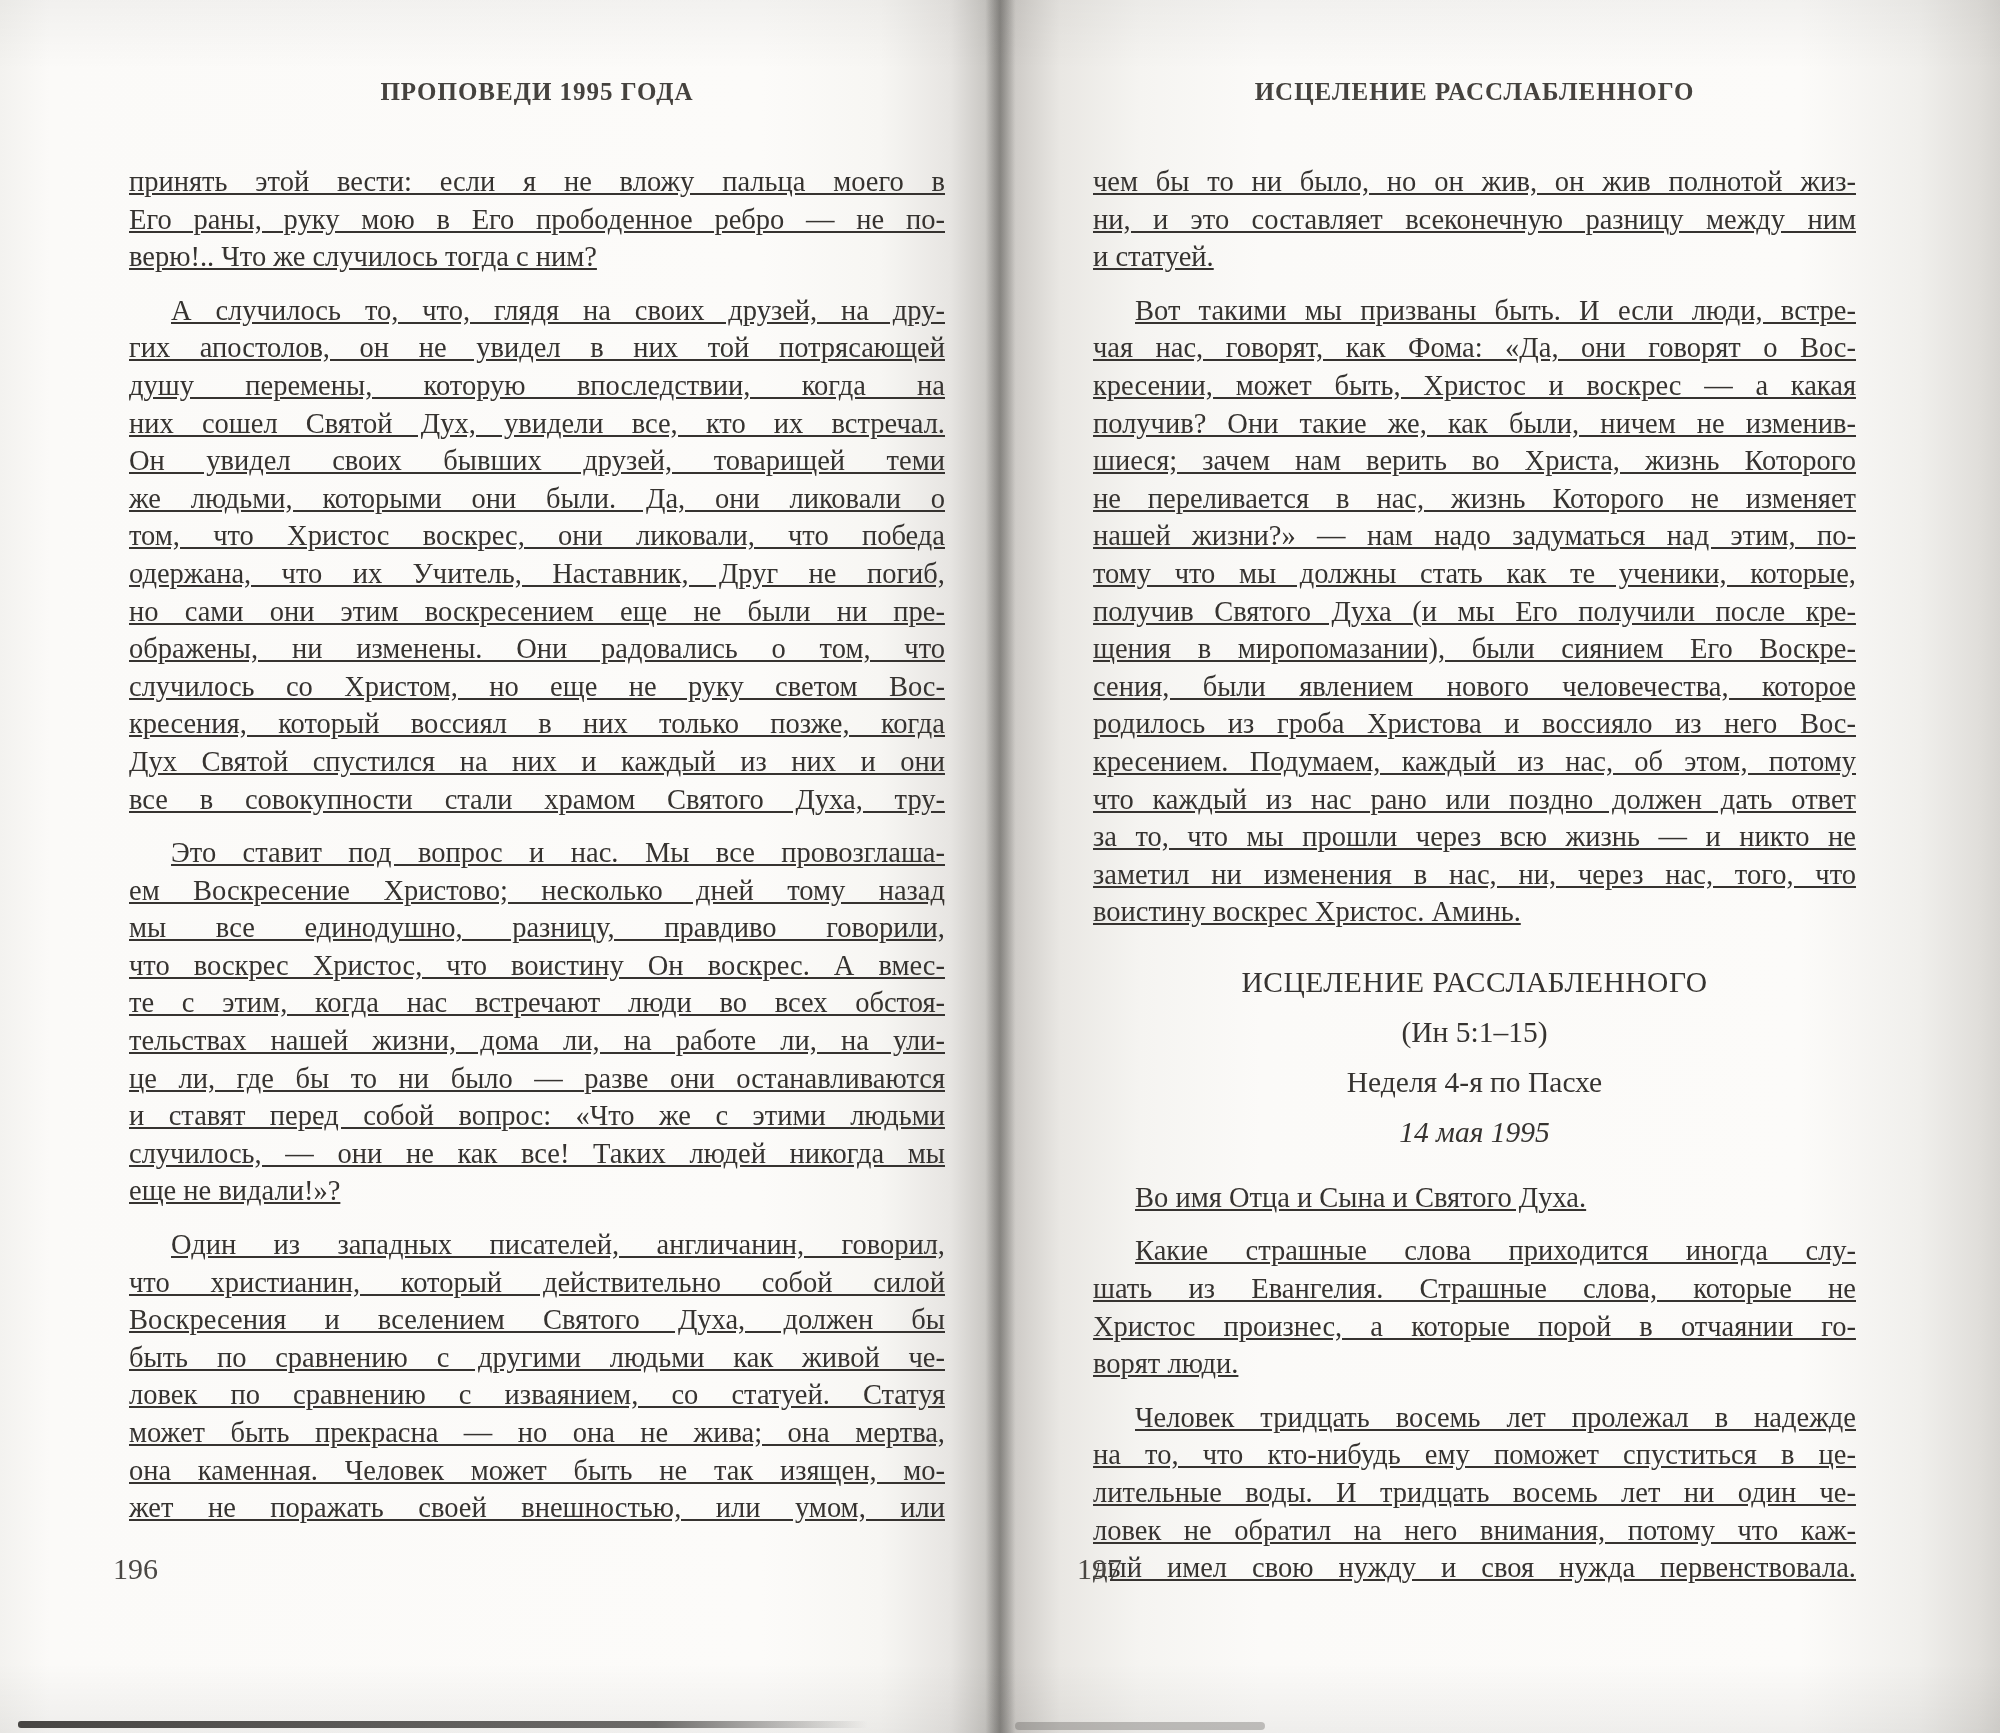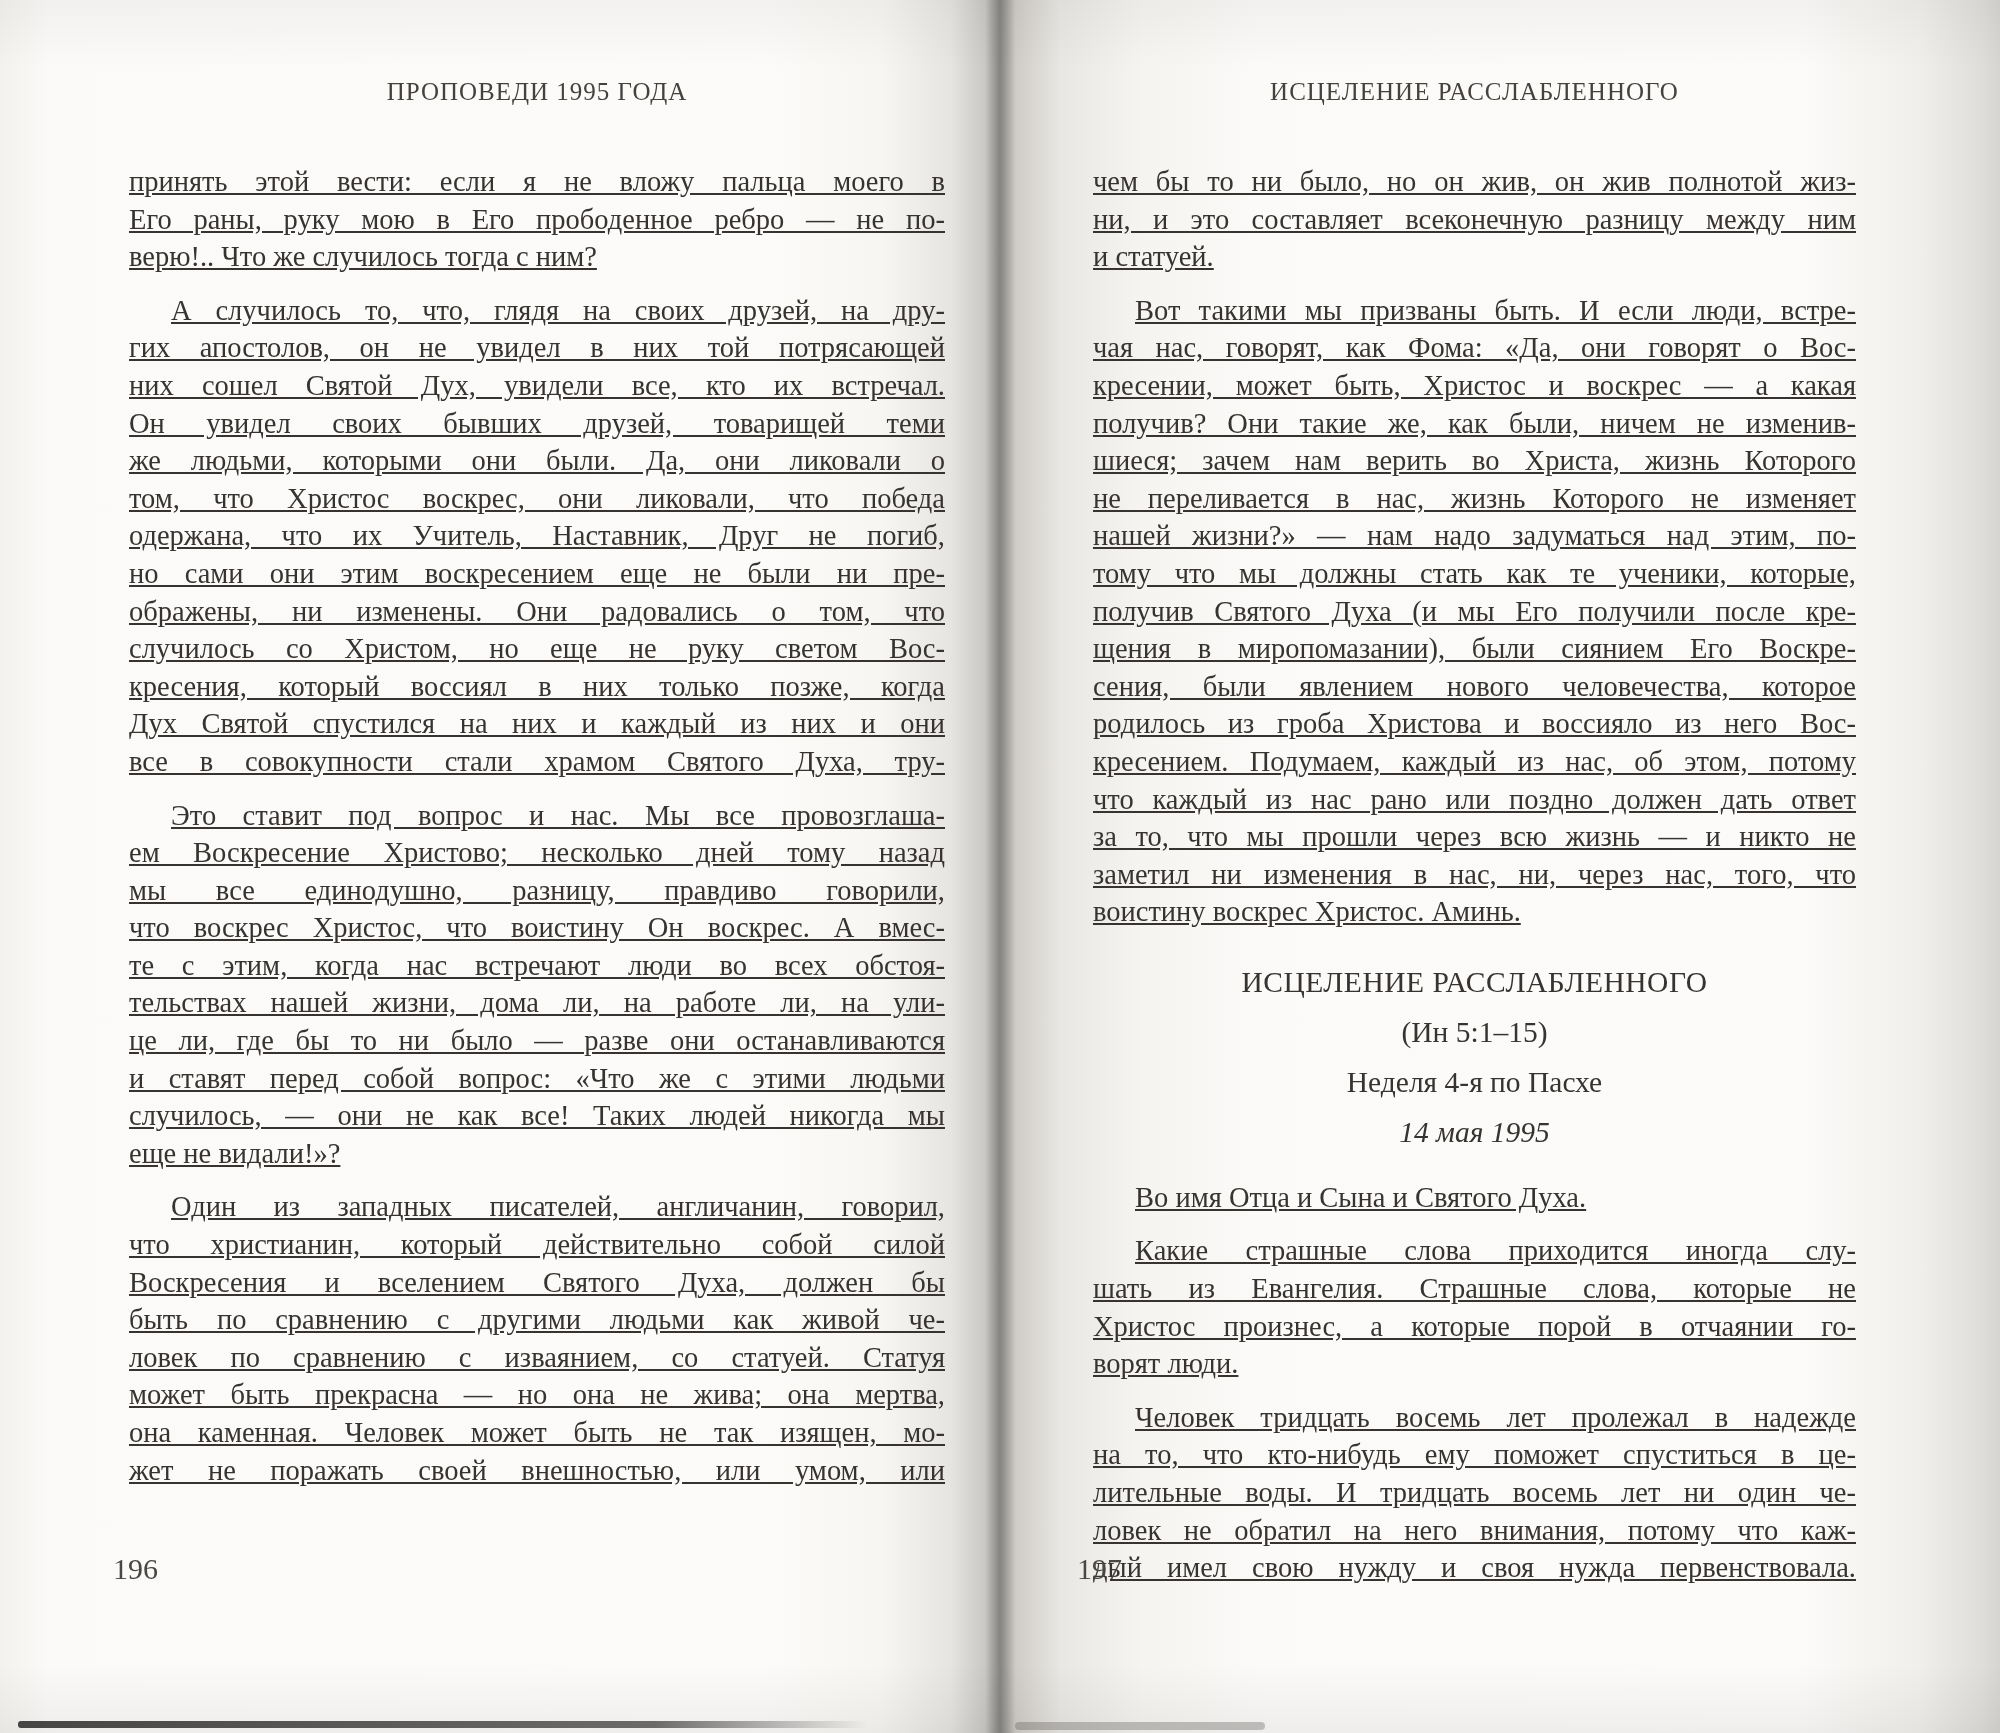--- a/index.html
+++ b/index.html
@@ -36,20 +36,21 @@
 
   .page { position: absolute; top: 0; height: 100%; }
   .page-left  { left: 113px;  width: 848px; }
   .page-right { left: 1077px; width: 795px; }
 
   .running-header {
     position: absolute; top: 78px; left: 0; width: 100%;
     text-align: center;
     font-size: 25px; letter-spacing: 1px; color: #45423e;
     white-space: nowrap;
+    font-weight: bold;
   }
   .body-flow { position: absolute; top: 147px; left: 0; width: 100%; }
 
   .para { margin: 16px; text-decoration: underline; }
   .line {
     line-height: 37.6px;
     height: 37.6px;
     font-size: 28.5px;
     text-align: justify;
     text-align-last: justify;
@@ -81,20 +82,21 @@
     <div class="running-header">ПРОПОВЕДИ 1995 ГОДА</div>
     <div class="body-flow">
         <div class="para">
           <div class="line">принять этой вести: если я не вложу пальца моего в</div>
           <div class="line">Его раны, руку мою в Его прободенное ребро — не по-</div>
           <div class="line last">верю!.. Что же случилось тогда с ним?</div>
         </div>
         <div class="para">
           <div class="line ind">А случилось то, что, глядя на своих друзей, на дру-</div>
           <div class="line">гих апостолов, он не увидел в них той потрясающей</div>
+          <div class="line">душу перемены, которую впоследствии, когда на</div>
           <div class="line">них сошел Святой Дух, увидели все, кто их встречал.</div>
           <div class="line">Он увидел своих бывших друзей, товарищей теми</div>
           <div class="line">же людьми, которыми они были. Да, они ликовали о</div>
           <div class="line">том, что Христос воскрес, они ликовали, что победа</div>
           <div class="line">одержана, что их Учитель, Наставник, Друг не погиб,</div>
           <div class="line">но сами они этим воскресением еще не были ни пре-</div>
           <div class="line">ображены, ни изменены. Они радовались о том, что</div>
           <div class="line">случилось со Христом, но еще не руку светом Вос-</div>
           <div class="line">кресения, который воссиял в них только позже, когда</div>
           <div class="line">Дух Святой спустился на них и каждый из них и они</div>

